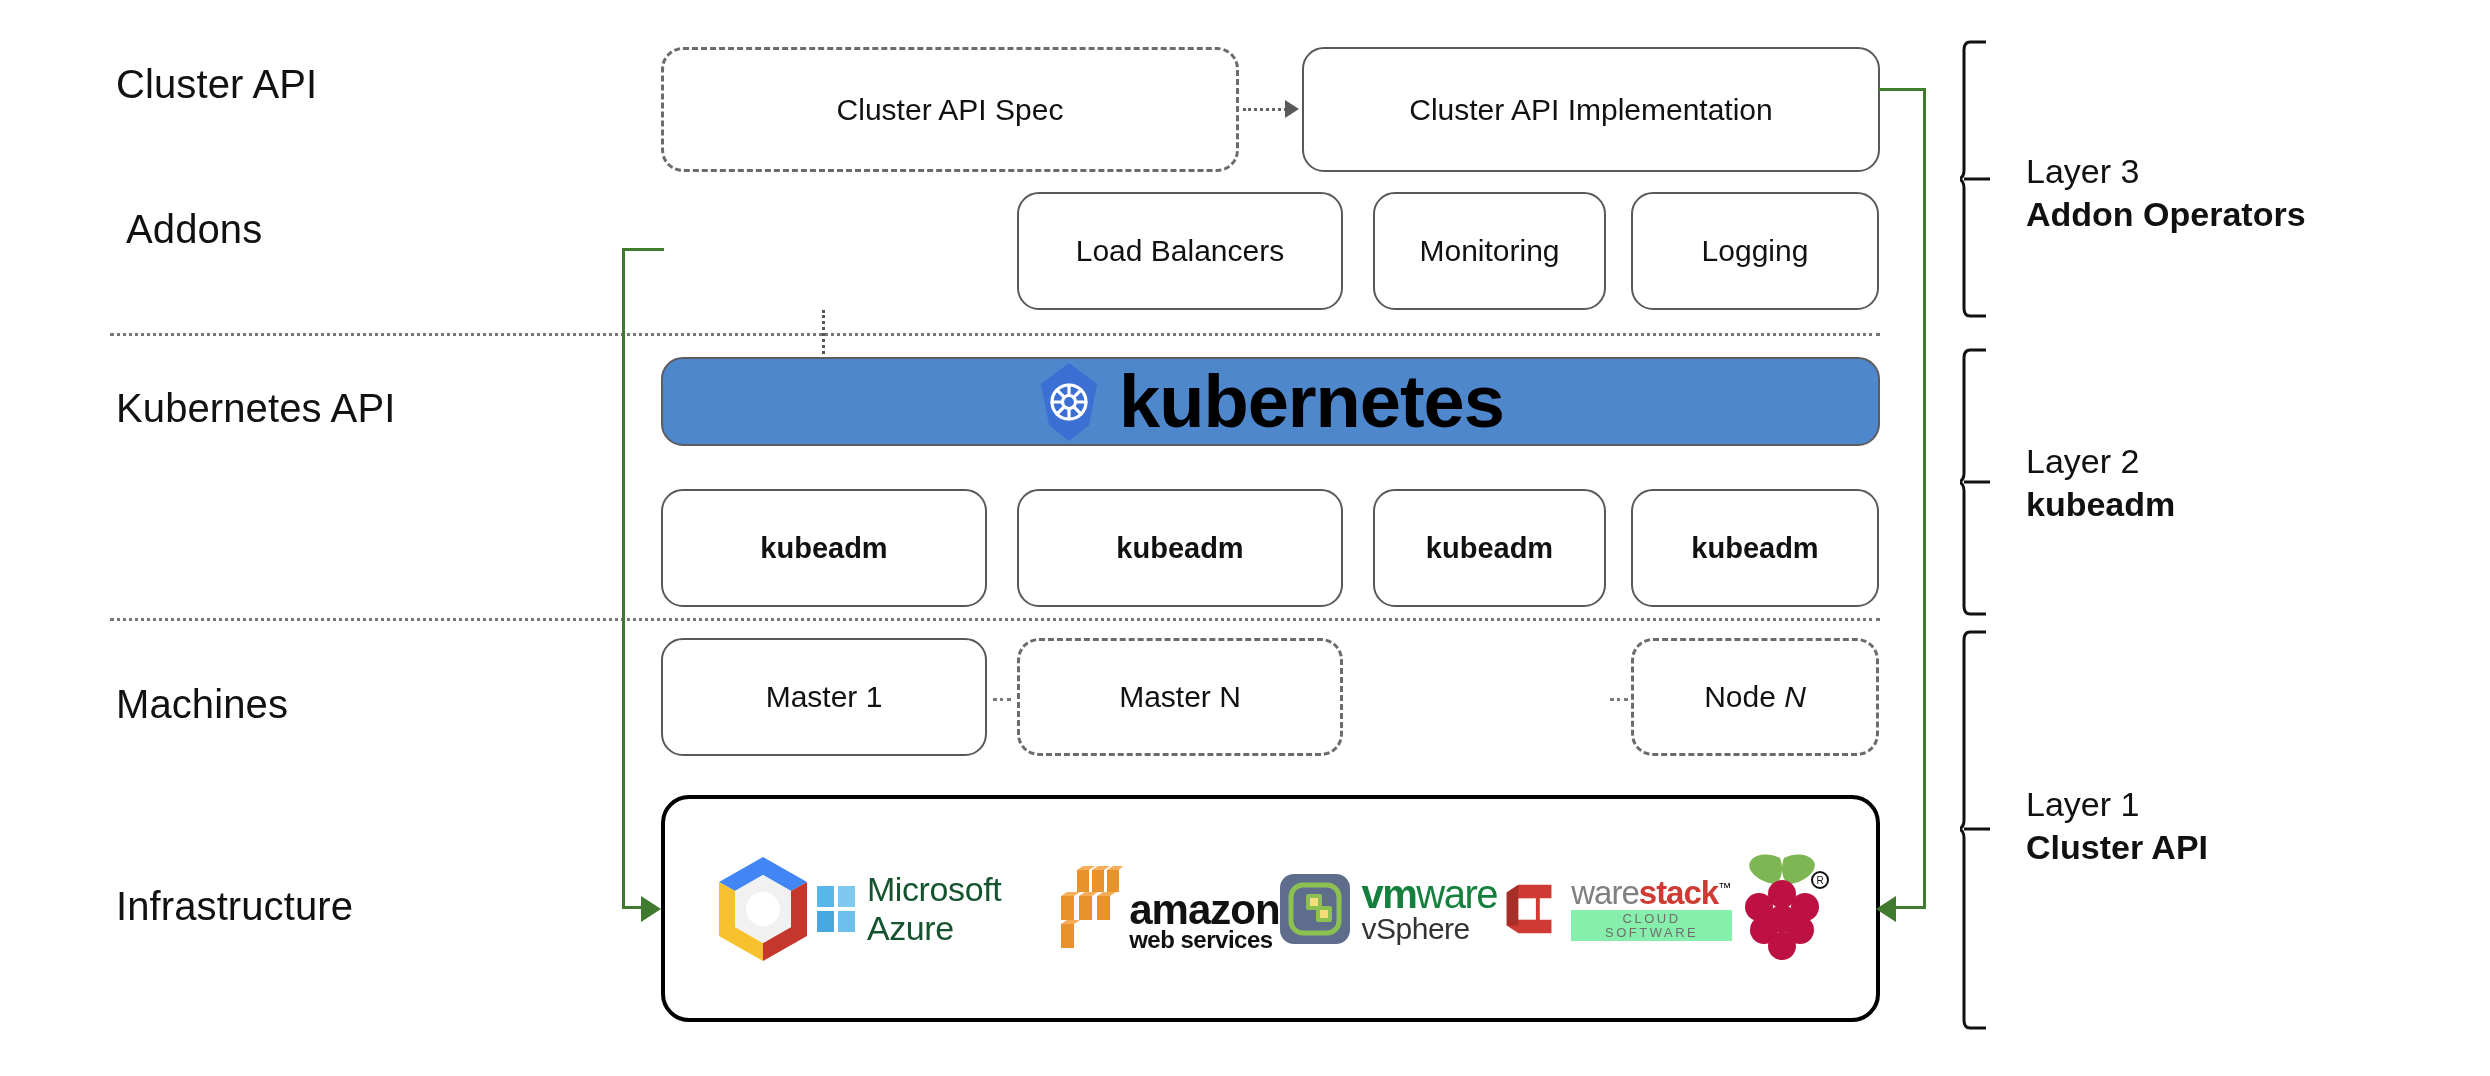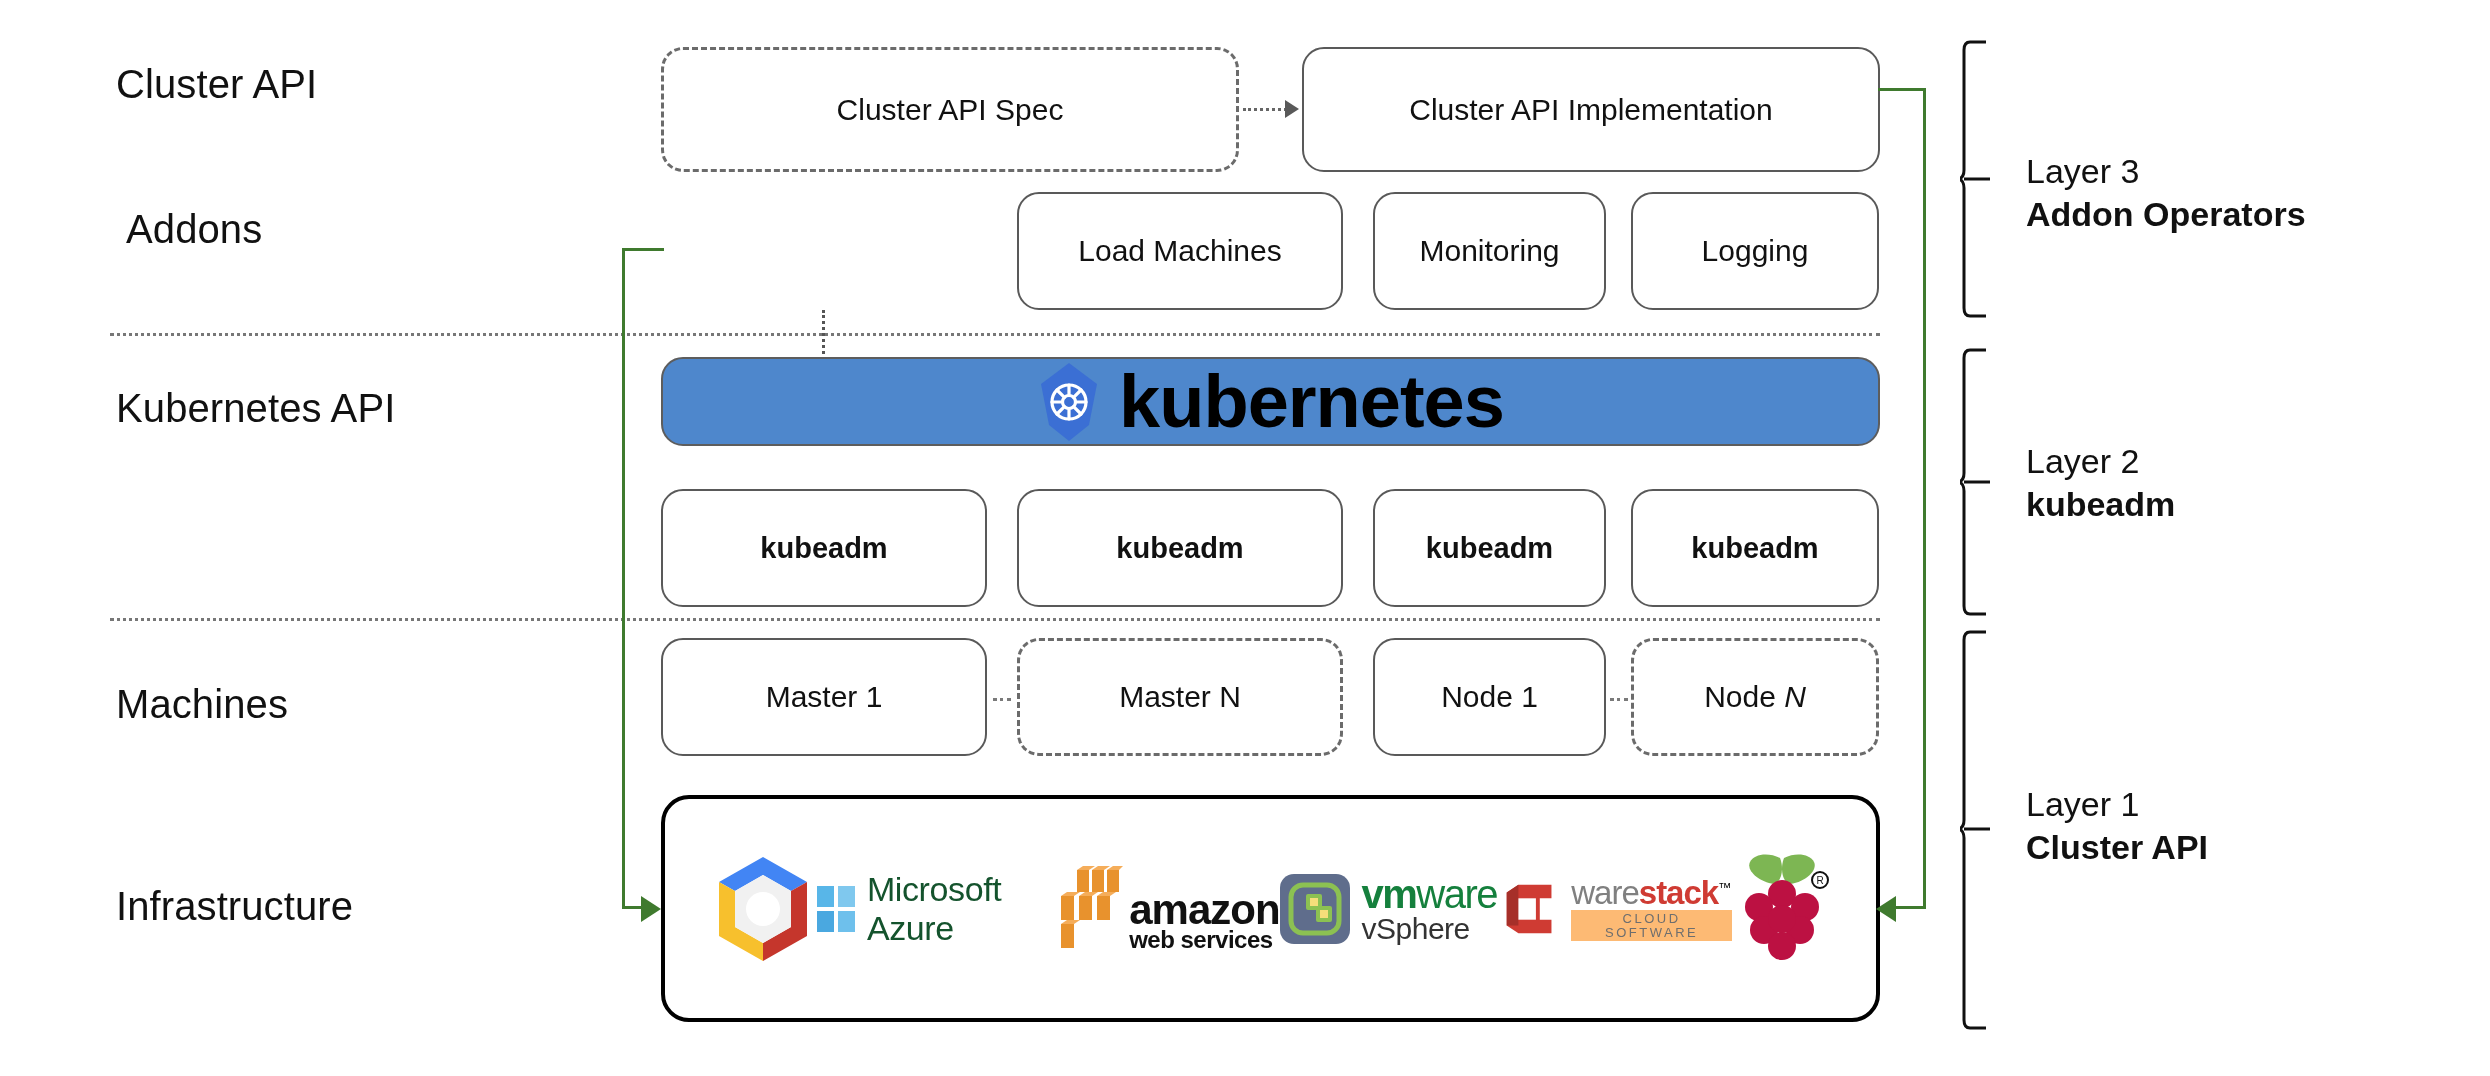--- a/index.html
+++ b/index.html
@@ -132,21 +132,21 @@
   .openstack { display: flex; align-items: center; gap: 10px; }
   .os-text { line-height: 1.05; }
   .os-word { font-size: 33px; letter-spacing: -1px; }
   .os-word .o1 { color: #808080; }
   .os-word .o2 { color: #cf3b33; font-weight: bold; }
   .os-word sup { font-size: 13px; }
   .os-sub {
     font-size: 13px;
     letter-spacing: 2.5px;
     color: #6e6e6e;
-    background: #fdba74;
+    background: #86efac;
     padding: 2px 4px;
     text-align: center;
   }
 
   
   .gline { position: absolute; background: #3f7a2e; }
   .garrow {
     position: absolute;
     width: 0; height: 0;
   }
@@ -210,21 +210,21 @@
   <div class="dotsep" style="left:110px; top:333px; width:1770px;"></div>
   <div class="dotsep" style="left:110px; top:618px; width:1770px;"></div>
 
   <div class="box dashed" style="left:661px; top:47px; width:578px; height:125px;">Cluster API Spec</div>
 
   <div class="dot-h-arrow" style="left:1243px; top:108px; width:44px;"></div>
   <div class="dot-h-arrow-head" style="left:1285px; top:100px;"></div>
 
   <div class="box" style="left:1302px; top:47px; width:578px; height:125px;">Cluster API Implementation</div>
 
-  <div class="box" style="left:1017px; top:192px; width:326px; height:118px;">Load Machines</div>
+  <div class="box" style="left:1017px; top:192px; width:326px; height:118px;">Load Balancers</div>
   <div class="box" style="left:1373px; top:192px; width:233px; height:118px;">Monitoring</div>
   <div class="box" style="left:1631px; top:192px; width:248px; height:118px;">Logging</div>
 
   <div class="dotvert" style="left:822px; top:310px; height:50px;"></div>
 
   <div class="k8s-banner" style="left:661px; top:357px; width:1219px; height:89px;">
     <span style="display:flex;align-items:center;">
       <svg width="64" height="80" viewBox="0 0 64 80" aria-hidden="true">
         <path d="M32 1 L60 22 L52 63 L32 79 L12 63 L4 22 Z" fill="#3b6fd4"></path>
         <g fill="none" stroke="#ffffff" stroke-width="3.2" stroke-linecap="round">
@@ -248,21 +248,20 @@
   <div class="box bold-text" style="left:1017px; top:489px; width:326px; height:118px;">kubeadm</div>
   <div class="box bold-text" style="left:1373px; top:489px; width:233px; height:118px;">kubeadm</div>
   <div class="box bold-text" style="left:1631px; top:489px; width:248px; height:118px;">kubeadm</div>
 
   <div class="box" style="left:661px; top:638px; width:326px; height:118px;">Master 1</div>
 
   <div class="dot-h-small" style="left:993px; top:698px; width:18px;"></div>
 
   <div class="box dashed" style="left:1017px; top:638px; width:326px; height:118px;">Master N</div>
 
-  <div class="box" style="left:1373px; top:638px; width:233px; height:118px;">Node 1</div>
 
   <div class="dot-h-small" style="left:1610px; top:698px; width:18px;"></div>
 
   <div class="box dashed" style="left:1631px; top:638px; width:248px; height:118px;">
     <span>
       <span>Node </span><em>N</em>
     </span>
   </div>
 
   <div class="infra-box" style="left:661px; top:795px; width:1219px; height:227px;">

